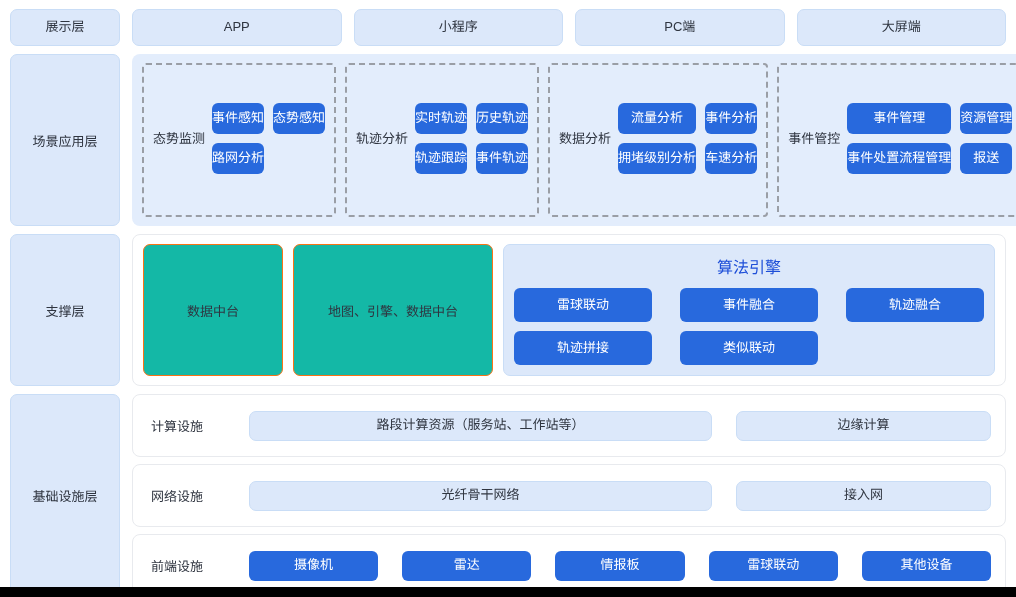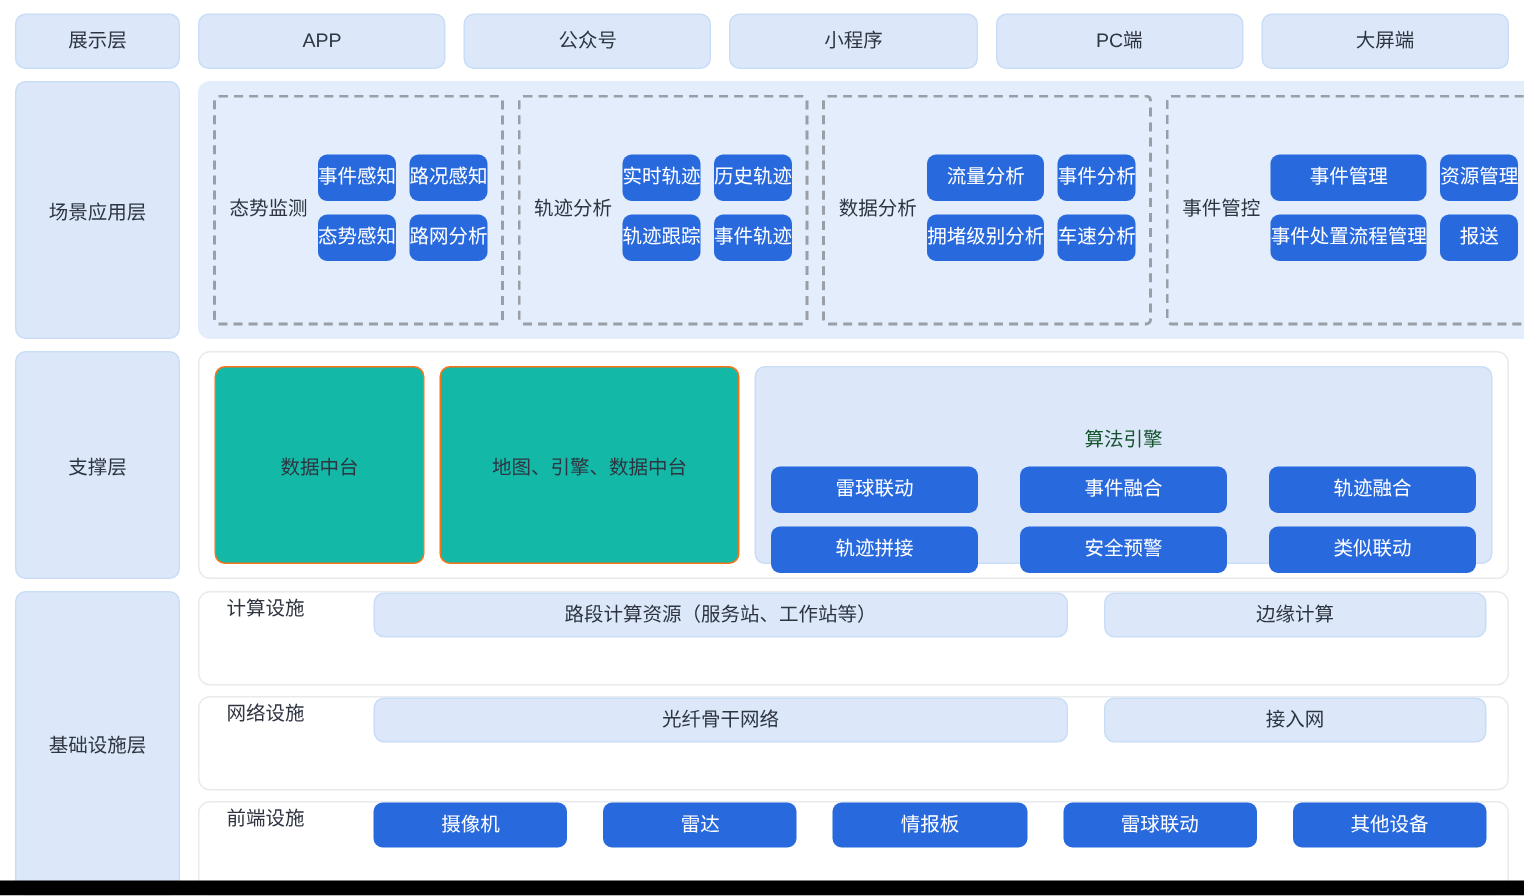--- a/index.html
+++ b/index.html
@@ -160,25 +160,24 @@
     background: #dce8fa;
     border: 1px solid #c9ddf6;
     border-radius: 7px;
     padding: 6px 10px 10px 10px;
     display: flex;
     flex-direction: column;
     align-items: center;
     gap: 8px;
   }
   .engine-title {
-    font-size: 13px;
-    color: #14532d;
+    font-size: 16px;
+    color: #1d4ed8;
     padding: 3px 0 2px 0;
     white-space: nowrap;
-    margin-top: 28px;
   }
   .engine-grid {
     display: grid;
     grid-template-columns: 1fr 1fr 1fr;
     gap: 9px 28px;
     width: 100%;
     flex: 1 1 auto;
   }
   .engine-grid .bt { min-height: 31px; }
 
@@ -189,20 +188,21 @@
     display: flex;
     flex-direction: column;
     gap: 7px;
   }
   .infra-row {
     flex: 1 1 0;
     background: #ffffff;
     border: 1px solid #e8eaee;
     border-radius: 8px;
     display: flex;
+    align-items: center;
     padding: 0 14px 0 18px;
     gap: 12px;
     min-height: 0;
   }
   .infra-label {
     flex: 0 0 86px;
     font-size: 13px;
     color: #2f3540;
     white-space: nowrap;
   }
@@ -229,36 +229,34 @@
   }
 </style>
 </head>
 <body>
 
 <div class="arch">
 
   <div class="row1">
     <div class="lt layer-label">展示层</div>
     <div class="lt chan">APP</div>
-    <div class="lt chan">公众号</div>
     <div class="lt chan">小程序</div>
     <div class="lt chan">PC端</div>
     <div class="lt chan">大屏端</div>
   </div>
 
   <div class="layer-row row2">
     <div class="layer-label-tall">场景应用层</div>
     <div class="layer-body">
       <div class="app-body">
 
         <div class="app-group g1">
           <div class="group-title">态势监测</div>
           <div class="group-grid">
             <div class="bt">事件感知</div>
-            <div class="bt">路况感知</div>
             <div class="bt">态势感知</div>
             <div class="bt">路网分析</div>
           </div>
         </div>
 
         <div class="app-group g2">
           <div class="group-title">轨迹分析</div>
           <div class="group-grid">
             <div class="bt">实时轨迹</div>
             <div class="bt">历史轨迹</div>
@@ -298,21 +296,20 @@
         <div class="support-cell">数据中台</div>
         <div class="support-cell wide">地图、引擎、数据中台</div>
 
         <div class="engine">
           <div class="engine-title">算法引擎</div>
           <div class="engine-grid">
             <div class="bt">雷球联动</div>
             <div class="bt">事件融合</div>
             <div class="bt">轨迹融合</div>
             <div class="bt">轨迹拼接</div>
-            <div class="bt">安全预警</div>
             <div class="bt">类似联动</div>
           </div>
         </div>
       </div>
     </div>
   </div>
 
   <div class="layer-row row4">
     <div class="layer-label-tall">基础设施层</div>
     <div class="layer-body">

